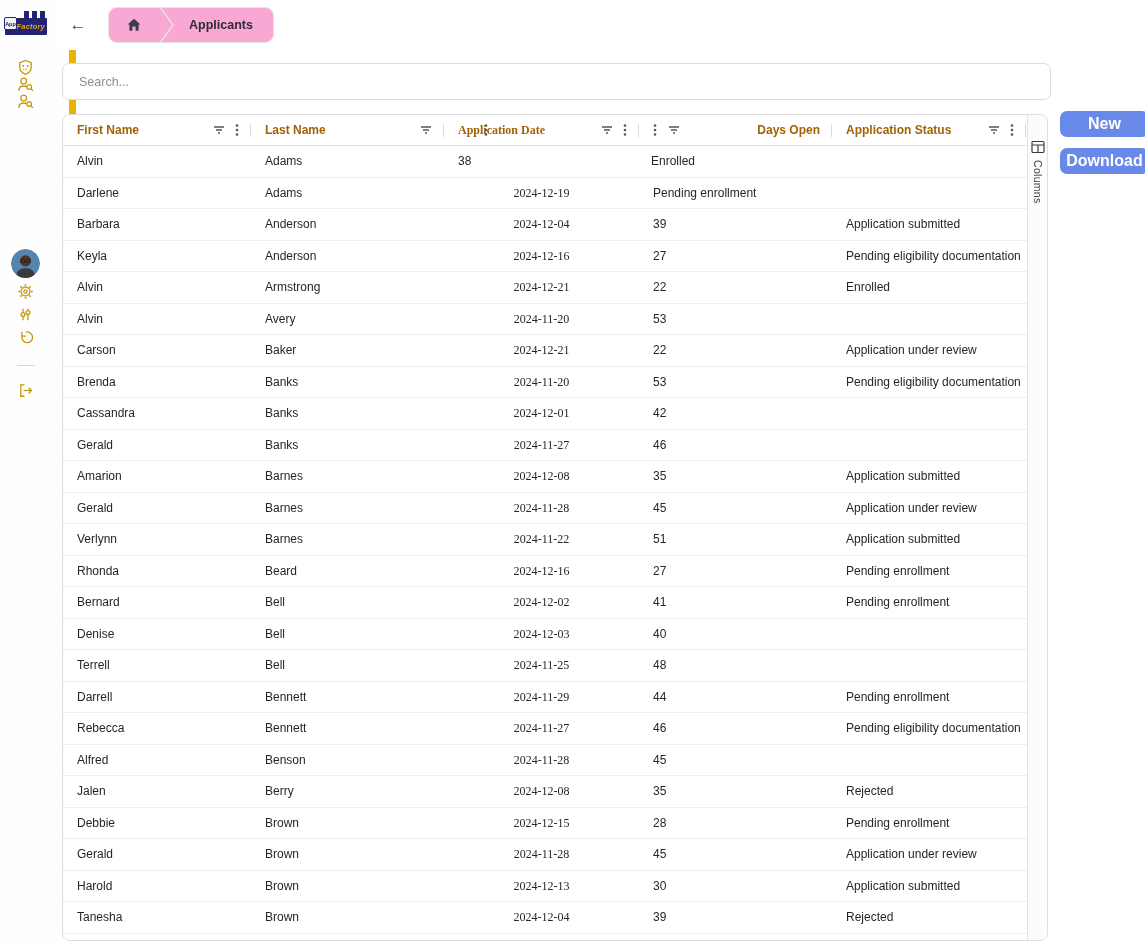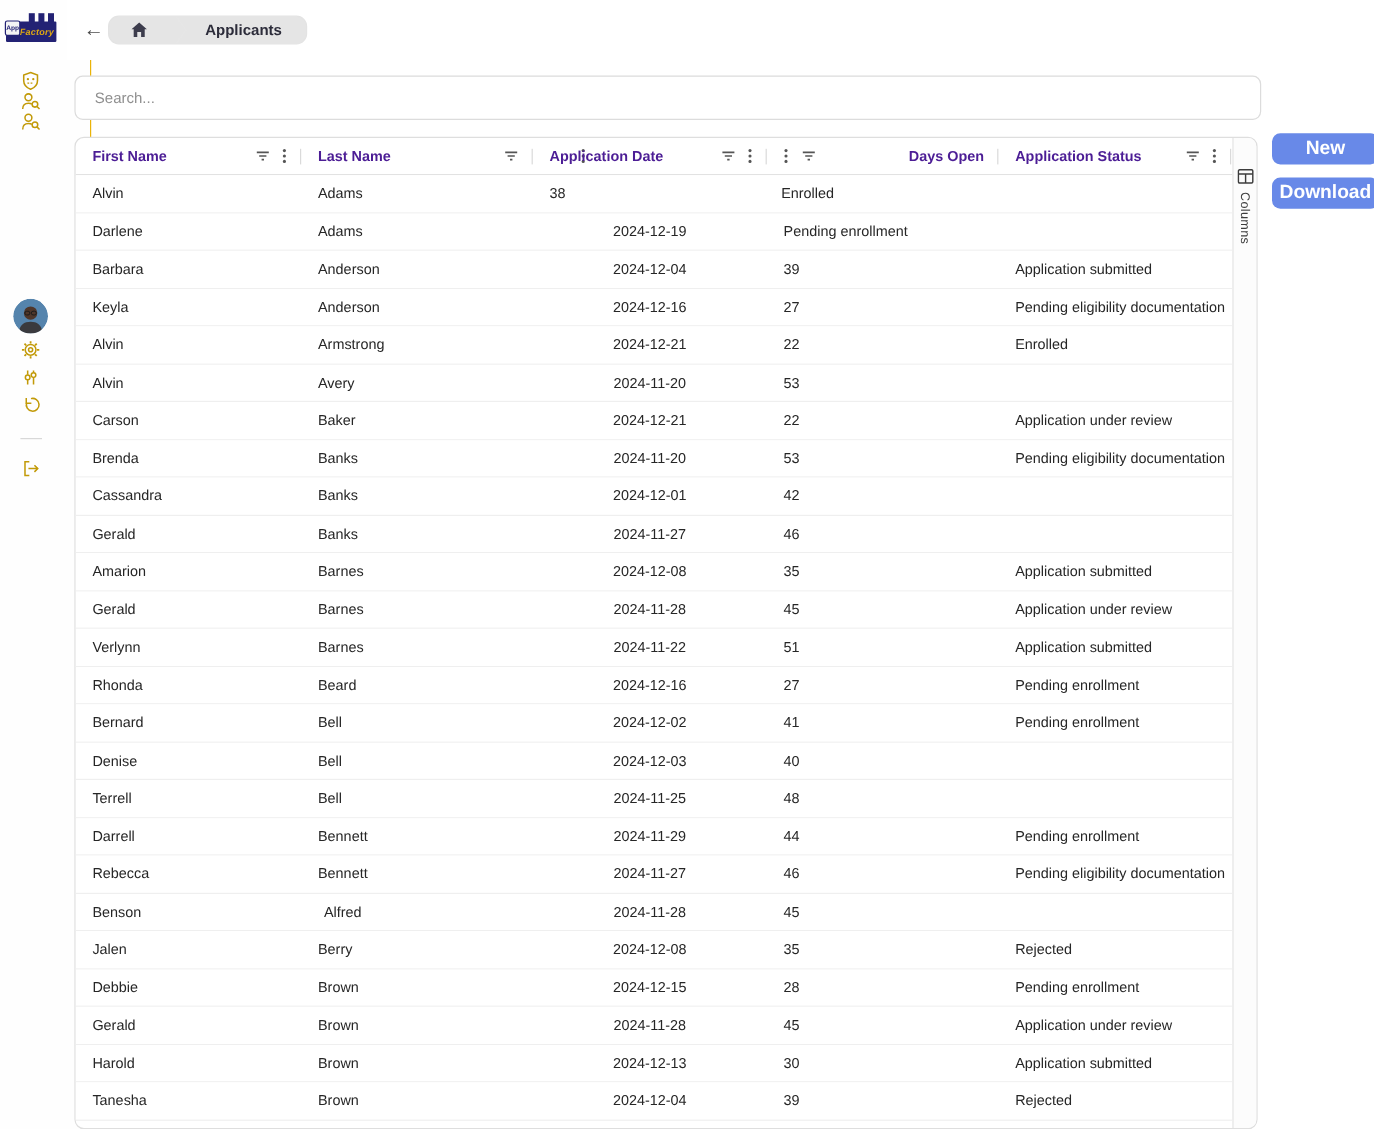--- a/index.html
+++ b/index.html
@@ -2,64 +2,64 @@
 <html><head>
 <meta charset="utf-8">
 <style>
   * { margin:0; padding:0; box-sizing:border-box; }
   html,body { width:1145px; height:941px; overflow:hidden; background:#fff;
               font-family:"Liberation Sans", sans-serif; color:#1f1f1f; }
   body { position:relative; }
 
   
   .sidebar { position:absolute; left:0; top:0; width:76px; height:941px;
-             background:#fefefe; border-right:1px solid #eab308; }
+             background:#fefefe; border-right:7px solid #eab308; }
   .logo { position:absolute; left:4px; top:7px; width:44px; height:31px; }
   .logo .body { position:absolute; left:1px; bottom:3px; width:42px; height:17px; background:#232274; border-radius:1px; }
   .logo .chim { position:absolute; top:4px; width:5px; height:9px; background:#232274; }
   .logo .app-badge { position:absolute; left:0; top:10px; width:13px; height:13px; background:#f4f4f4;
                      border:1px solid #232274; border-radius:2px; color:#232274; font-size:5.5px;
                      font-weight:bold; display:flex; align-items:center; justify-content:center; }
   .logo .factory-txt { position:absolute; right:3px; bottom:7px; color:#e0a912; font-size:7.5px;
                        font-weight:bold; font-style:italic; letter-spacing:.2px; }
   .side-icon { position:absolute; left:17px; width:17px; height:17px; display:block; }
   .avatar { position:absolute; left:11px; top:249px; width:29px; height:29px; border-radius:50%; overflow:hidden; display:block; }
   .side-divider { position:absolute; left:17px; top:365px; width:18px; height:1px; background:#d8d8d8; }
   .copyright { position:absolute; left:8px; top:948px; font-size:9.5px; color:#6f6f6f; white-space:nowrap; }
 
   
   .topbar { position:absolute; left:56px; top:0; right:0; height:50px; display:flex; align-items:center; padding-left:12px; background:#fff; }
   .back-arrow { font-size:17px; color:#4d4d4d; cursor:pointer; width:20px; text-align:center; }
-  .crumb-box { margin-left:2px; height:24px; border:1px solid #e3e3e3; border-radius:9px;
-               display:flex; align-items:center; overflow:hidden; background:#e5e5e5; }
+  .crumb-box { margin-left:20px; height:36px; border:1px solid #e3e3e3; border-radius:9px;
+               display:flex; align-items:center; overflow:hidden; background:#f9a8d4; }
   .crumb-home { padding:0 17px; display:flex; align-items:center; height:100%; cursor:pointer; }
   .crumb-chev { display:block; height:36px; }
   .crumb-label { padding:0 20px 0 14px; font-size:12.5px; font-weight:600; color:#2c2c3a; cursor:pointer; }
 
   
   .search { position:absolute; left:62px; top:63px; width:989px; height:37px; border:1px solid #dcdcdc;
             border-radius:7px; padding:0 16px; font-size:12.5px; color:#1f1f1f; outline:none;
             font-family:"Liberation Sans", sans-serif; }
   .search::placeholder { color:#8f8f8f; }
 
   
   .table-wrap { position:absolute; left:62px; top:114px; width:986px; height:827px;
                 border:1px solid #dedede; border-radius:8px; overflow:hidden; display:flex; background:#fff; }
   .grid { width:964px; }
   .hdr { display:flex; height:31px; border-bottom:1px solid #e2e2e2; align-items:center; }
   .hcell { position:relative; height:31px; display:flex; align-items:center; font-size:12px;
-           font-weight:600; color:#4c1d95; padding:0 12px 0 14px; cursor:pointer; }
+           font-weight:600; color:#a16207; padding:0 12px 0 14px; cursor:pointer; }
   .hcell::after { content:""; position:absolute; right:0; top:9px; width:1px; height:13px; background:#dadada; }
   .hlabel { white-space:nowrap; }
   .hsp { flex:1; }
   .hic { display:block; margin-left:9px; cursor:pointer; flex:none; }
   .hic.lead { margin-left:0; margin-right:10px; }
   .c-first  { width:188px; }
   .c-last   { width:193px;gap:42px; }
-  .c-date   { width:195px; }
+  .c-date   { width:195px;font-family:Liberation Serif, serif; }
   .c-days   { width:193px; }
   .c-status { width:194px; }
   .row { display:flex; height:31.5px; border-bottom:1px solid #efefef; background:#fff; }
   .cell { font-size:12px; color:#262626; line-height:30.5px; padding:0 14px; white-space:nowrap; overflow:hidden; }
   .cell.c-date { text-align:center; }
   .cell.c-days { text-align:left; }
 
   
   .strip { flex:1; border-left:1px solid #e4e4e4; background:#fcfcfc; display:flex; flex-direction:column;
            align-items:center; padding-top:25px; cursor:pointer; }
@@ -361,22 +361,22 @@
           <div class="cell c-status">Pending enrollment</div>
         </div>
         <div class="row">
           <div class="cell c-first">Rebecca</div>
           <div class="cell c-last">Bennett</div>
           <div class="cell c-date">2024-11-27</div>
           <div class="cell c-days">46</div>
           <div class="cell c-status">Pending eligibility documentation</div>
         </div>
         <div class="row">
+          <div class="cell c-first">Alfred</div>
           <div class="cell c-last">Benson</div>
-          <div class="cell c-first">Alfred</div>
           <div class="cell c-date">2024-11-28</div>
           <div class="cell c-days">45</div>
           <div class="cell c-status"></div>
         </div>
         <div class="row">
           <div class="cell c-first">Jalen</div>
           <div class="cell c-last">Berry</div>
           <div class="cell c-date">2024-12-08</div>
           <div class="cell c-days">35</div>
           <div class="cell c-status">Rejected</div>

